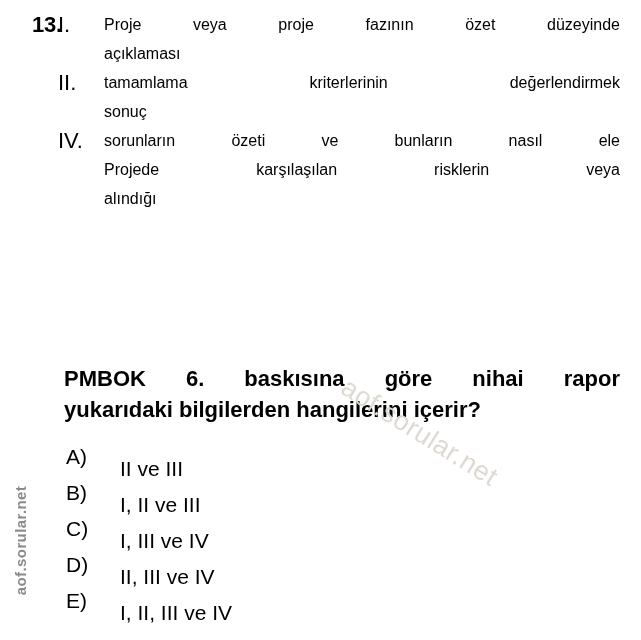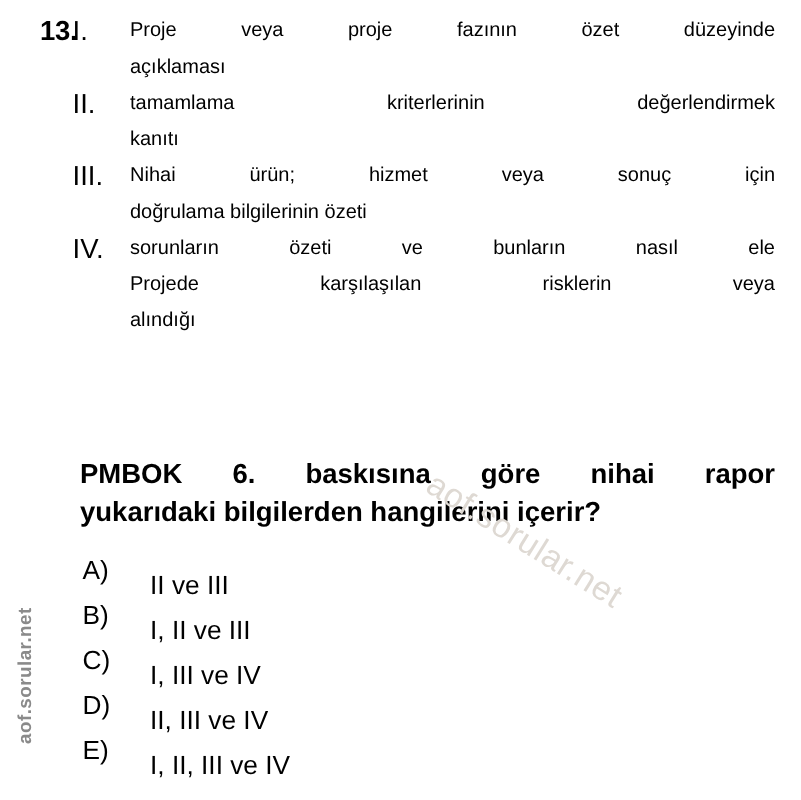--- a/index.html
+++ b/index.html
@@ -163,31 +163,24 @@
       <div class="rtext">
         <p class="just-all">Proje veya proje fazının özet düzeyinde</p>
         <p>açıklaması</p>
       </div>
     </div>
 
     <div class="stem-row">
       <div class="rnum">II.</div>
       <div class="rtext">
         <p class="just-all">tamamlama kriterlerinin değerlendirmek</p>
-        <p>kanıtı</p>
+        <p>sonuç</p>
       </div>
     </div>
 
-    <div class="stem-row">
-      <div class="rnum w-iii">III.</div>
-      <div class="rtext">
-        <p class="just-all">Nihai ürün; hizmet veya sonuç için</p>
-        <p>doğrulama bilgilerinin özeti</p>
-      </div>
-    </div>
 
     <div class="stem-row">
       <div class="rnum">IV.</div>
       <div class="rtext">
         <p class="just-all">sorunların özeti ve bunların nasıl ele</p>
         <p class="just-all">Projede karşılaşılan risklerin veya</p>
         <p>alındığı</p>
       </div>
     </div>
 

